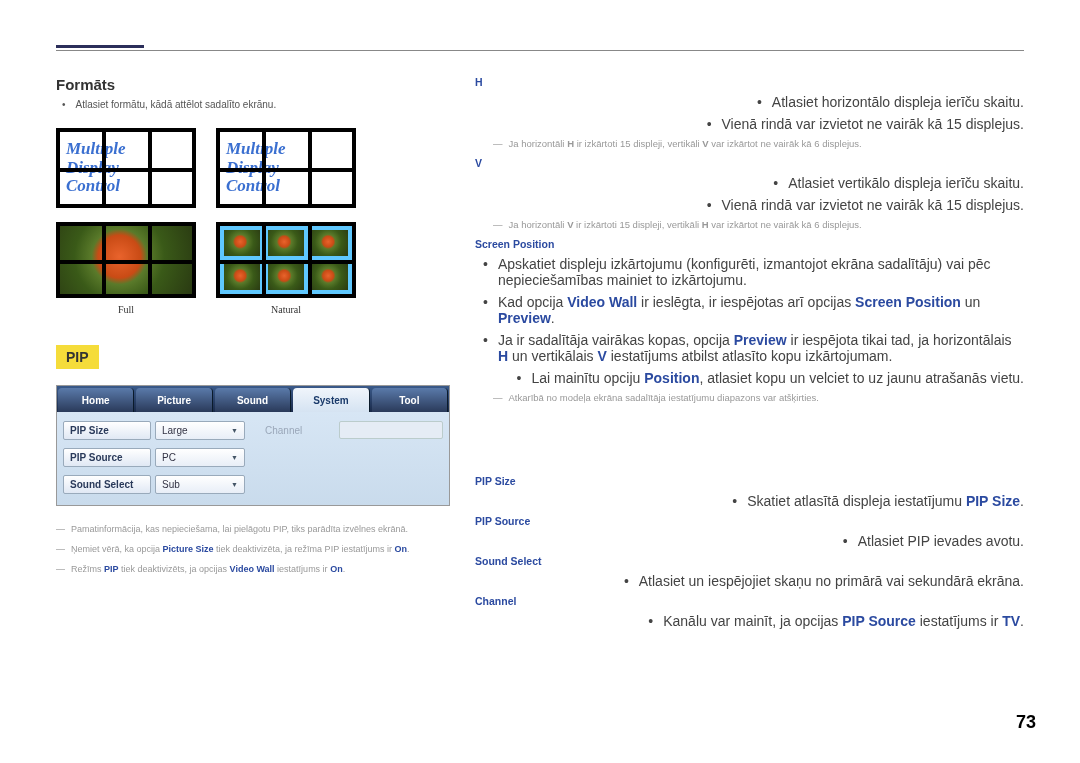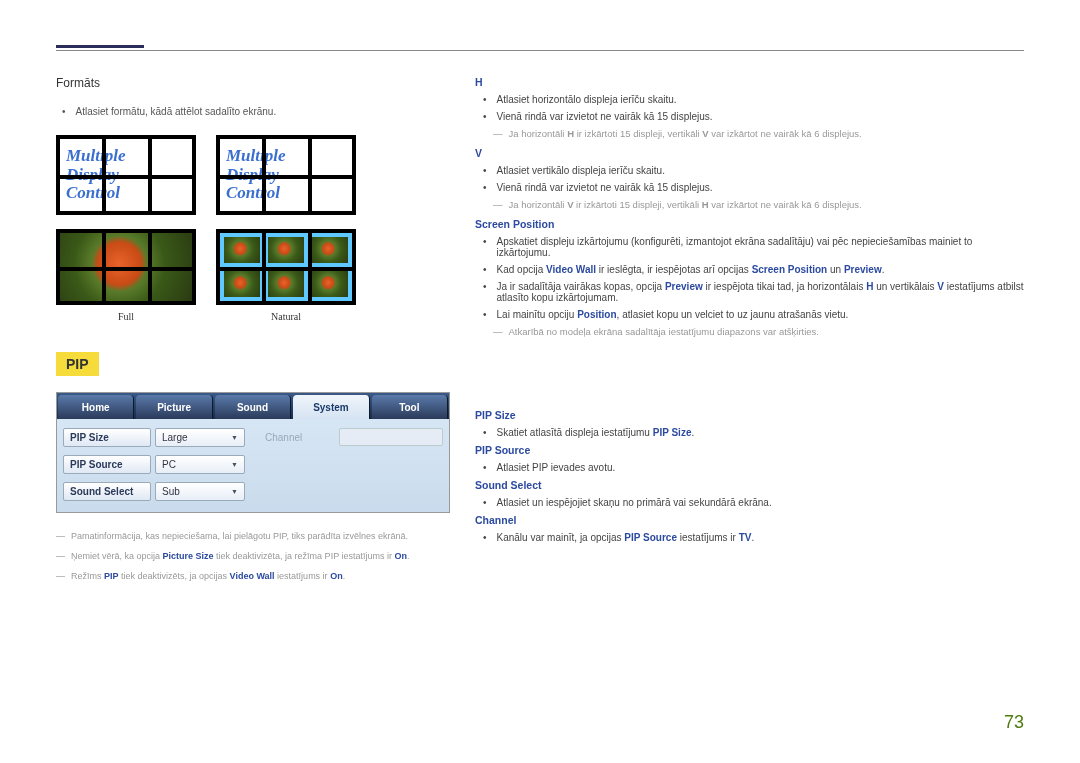--- a/index.html
+++ b/index.html
@@ -3,21 +3,21 @@
   <meta charset="utf-8">
   <style>
     * { margin: 0; padding: 0; box-sizing: border-box; }
     body { font-family: Arial, sans-serif; background: #fff; width: 1080px; height: 763px; position: relative; color: #333; }
     .page { padding: 45px 56px 30px 56px; }
     .top-bar { border-top: 3px solid #2b2e5a; width: 88px; margin-bottom: 2px; }
     .top-line { border-top: 1px solid #888; margin-bottom: 25px; }
     .cols { display: flex; gap: 25px; }
     .left-col { width: 394px; flex-shrink: 0; }
     .right-col { flex: 1; }
-    .formats-title { font-weight: normal; font-size: 12px; margin-bottom: 16px; }
+    .formats-title { font-weight: bold; font-size: 15px; margin-bottom: 6px; }
     .bullet-row { display: flex; gap: 10px; font-size: 10px; color: #555; margin-bottom: 6px; align-items: flex-start; }
     .bullet-row::before { content: "•"; color: #555; margin-left: 6px; }
     .dash { margin-right: 6px; }
     .grids-row { display: flex; gap: 20px; margin-top: 18px; }
     .grid-block { width: 140px; }
     .grid-top { position: relative; border: 4px solid #000; width: 140px; height: 80px; display: flex; flex-direction: column; justify-content: center; padding: 4px 6px; font-family: 'Times New Roman', serif; font-style: italic; font-weight: bold; font-size: 17px; color: #3a6fd0; line-height: 1.1; }
     .grid-top .vl { position: absolute; top:0; bottom:0; width:4px; background:#000; }
     .grid-top .hl { position: absolute; left:0; right:0; height:4px; background:#000; }
     .grid-bottom { position: relative; border: 4px solid #000; width: 140px; height: 76px; margin-top: 14px; overflow: hidden; }
     .grid-bottom .vl { position: absolute; top:0; bottom:0; width:4px; background:#000; z-index:2; }
@@ -35,28 +35,28 @@
     .panel-body { padding: 6px; }
     .ui-row { display: flex; align-items: center; height: 24px; margin-bottom: 3px; font-size: 10px; }
     .ui-label-cell { width: 92px; }
     .ui-label-box { background: linear-gradient(#fff, #e0e8f4); border: 1px solid #9ab; padding: 3px 6px; border-radius: 2px; font-weight: bold; color: #2a3a5a; display:inline-block; width: 88px; }
     .ui-select { width: 90px; background: linear-gradient(#fff, #e8eef7); border: 1px solid #9ab; padding: 3px 6px; border-radius: 2px; display:flex; justify-content:space-between; align-items:center; color:#334; }
     .ui-select .arrow { font-size: 7px; color:#456; }
     .ui-disabled-label { color: #9aa7b9; margin-left: 20px; flex:1; }
     .ui-field-dis { width: 104px; background: #e5ecf5; border: 1px solid #bcc; border-radius: 2px; height: 18px; margin-left: auto; }
     .right-head { font-weight: bold; font-size: 10.5px; color: #2b4aa0; margin-top: 4px; margin-bottom: 6px; }
     .right-head:first-child { margin-top: 0; }
-    .right-bullet { display: flex; font-size: 10px; color: #444; margin-bottom: 6px; margin-left: 8px; }
+    .right-bullet { display: flex; font-size: 14px; color: #444; margin-bottom: 6px; margin-left: 8px; justify-content: flex-end; }
     .right-bullet::before { content: "•"; margin-right: 10px; }
     .right-note { font-size: 9.5px; color: #999; margin-left: 18px; margin-bottom: 8px; margin-top: 2px; display:flex; }
     .right-note .dsh { margin-right: 6px; }
     .kw { color: #2b4aa0; font-weight: bold; }
     .notes { margin-top: 18px; font-size: 9px; color: #999; }
     .notes div { margin-bottom: 10px; }
-    .page-num { position: absolute; bottom: 30px; right: 56px; font-size: 18px; color: #4d7c0f; font-family: Arial, sans-serif; }
+    .page-num { position: absolute; bottom: 30px; right: 44px; font-size: 18px; color: #000000; font-family: Arial, sans-serif; font-weight: bold; }
   </style>
 </head>
 <body>
 
 <div class="page">
   <div class="top-bar"></div>
   <div class="top-line"></div>
   <div class="cols">
     <div class="left-col">
       <div class="formats-title">Formāts</div>

